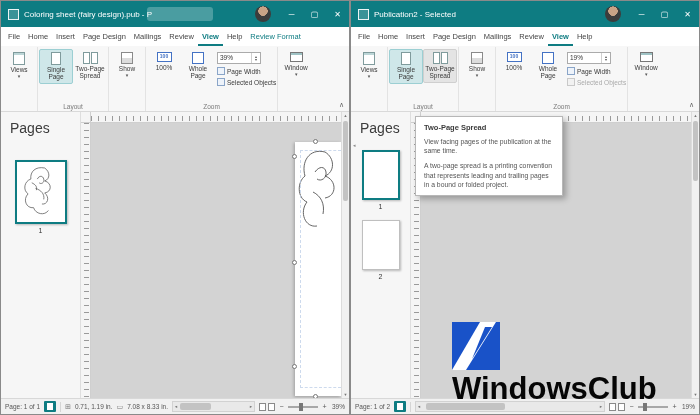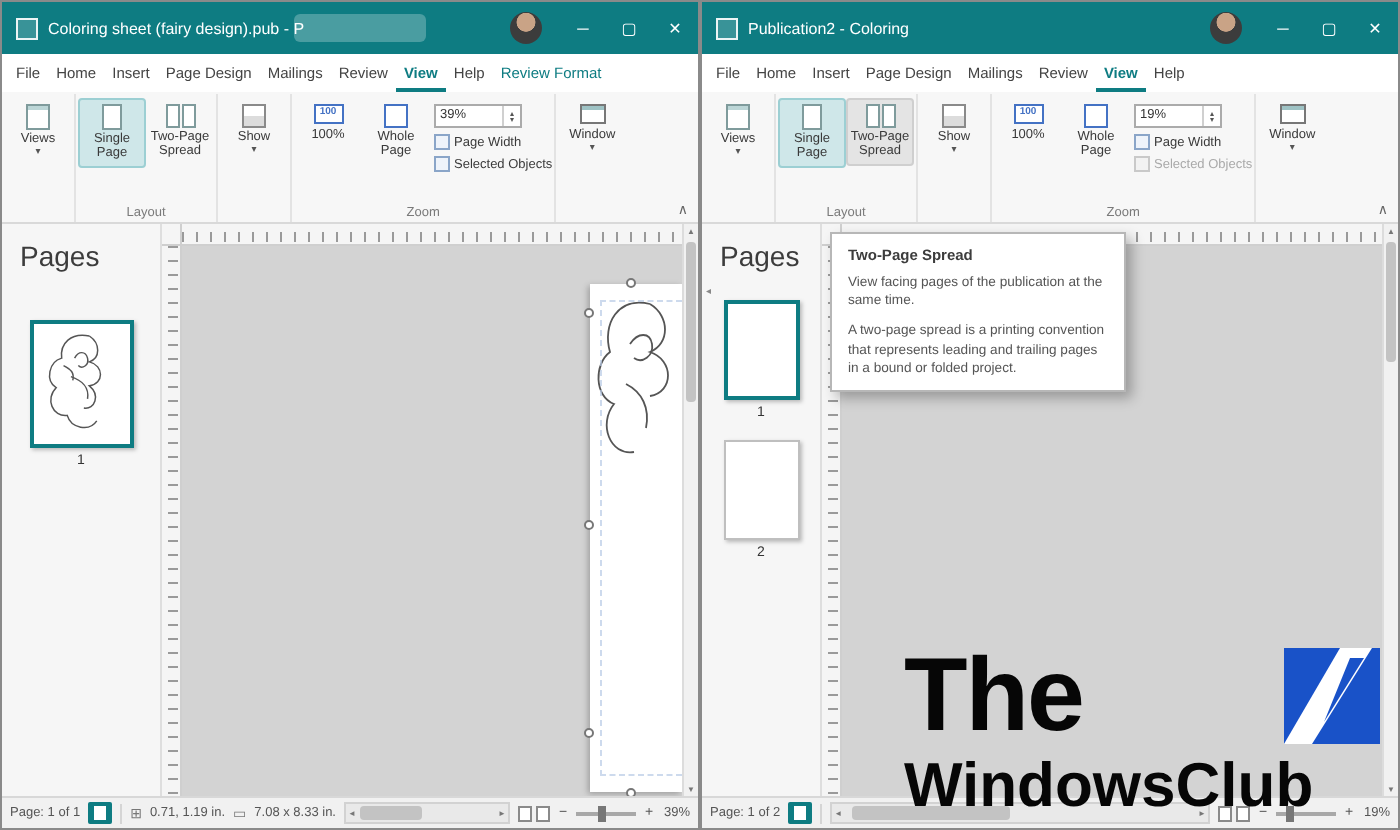--- a/index.html
+++ b/index.html
@@ -302,21 +302,21 @@
           </div>
         <span class="zoom-btn">+</span>
         <span class="sb-zoomval">39%</span>
       </div>
     </div>
   </div>
 
   <div class="window" id="win-right">
     <div class="titlebar">
       <span class="app-icon"></span>
-      <span class="win-title">Publication2 - Coloring</span>
+      <span class="win-title">Publication2 - Selected</span>
       <span class="tb-spacer"></span>
       <span class="avatar"></span>
       <span class="tb-btn">─</span>
       <span class="tb-btn">▢</span>
       <span class="tb-btn">✕</span>
     </div>
 
     <div class="menubar">
       <span class="mtab">File</span>
       <span class="mtab">Home</span>
@@ -453,21 +453,20 @@
   </div>
 
   <div class="tooltip">
     <div class="tooltip-title">Two-Page Spread</div>
     <p>View facing pages of the publication at the same time.</p>
     <p>A two-page spread is a printing convention that represents leading and trailing pages in a bound or folded project.</p>
   </div>
 
   <div class="watermark">
     <div class="wm-row">
-      <span class="wm-the">The</span>
       <span class="wm-logo">
         <svg width="48" height="48" viewBox="0 0 48 48">
           <rect width="48" height="48" fill="#1952c8"></rect>
           <polygon points="28,0 44,0 14,48 0,48" fill="#ffffff"></polygon>
           <polygon points="33,5 40,5 20,37" fill="#1952c8"></polygon>
         </svg>
       </span>
     </div>
     <div class="wm-club">WindowsClub</div>
   </div>

